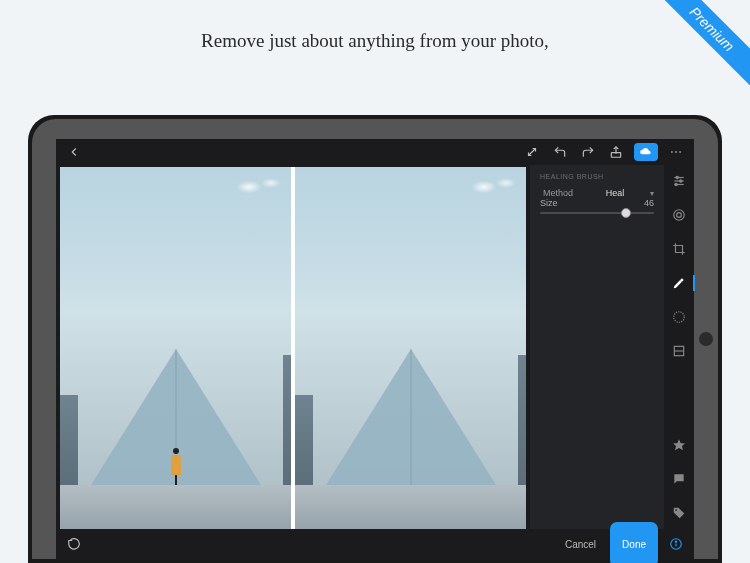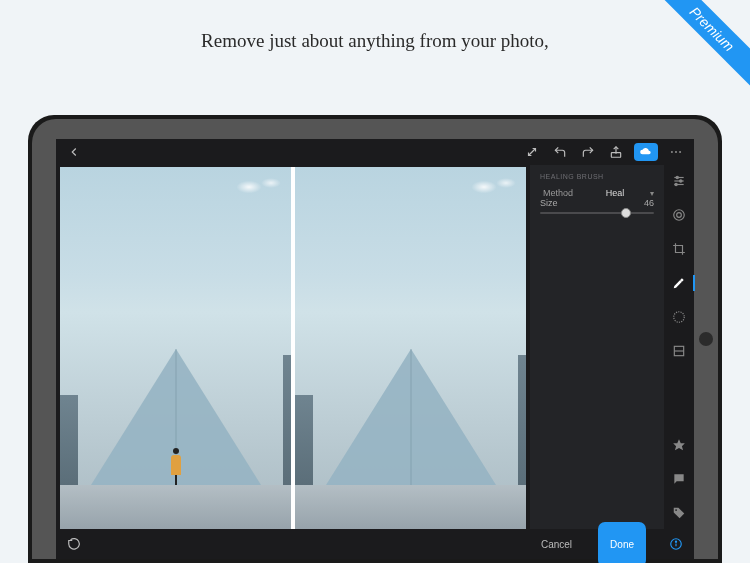--- a/index.html
+++ b/index.html
@@ -223,21 +223,21 @@
     width:2px; background:#2196f3;
   }
   .rail .pushdown { flex:1; }
 
   
   .bottombar {
     height:30px;
     display:flex;
     align-items:center;
     padding:0 8px;
-    gap:20px;
+    gap:8px;
   }
   .bottombar .spacer { flex:1; }
   .btn-text {
     color:#bbb;
     font-size:10px;
     padding:4px 6px;
   }
   .btn-done {
     background:#2196f3;
     color:#fff;

